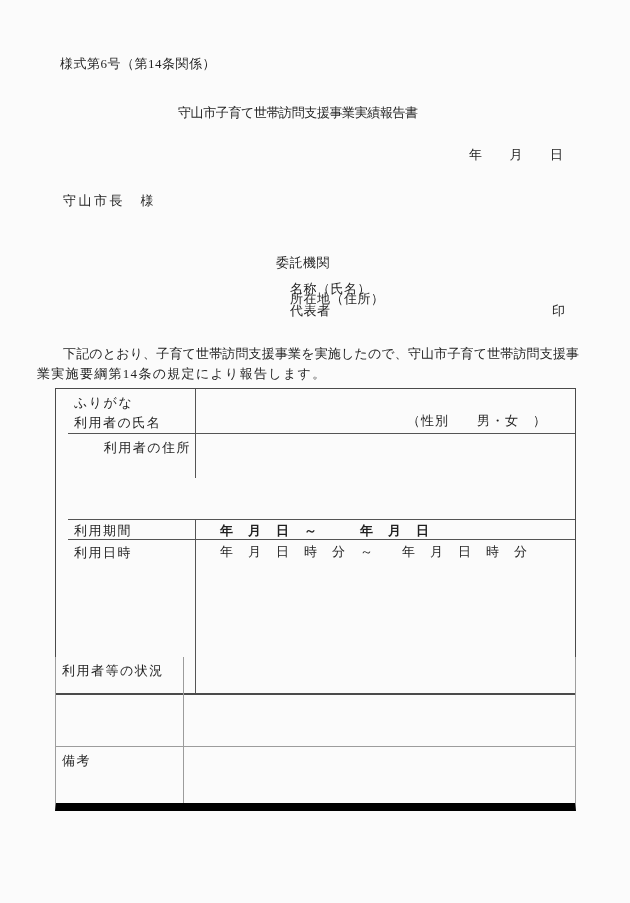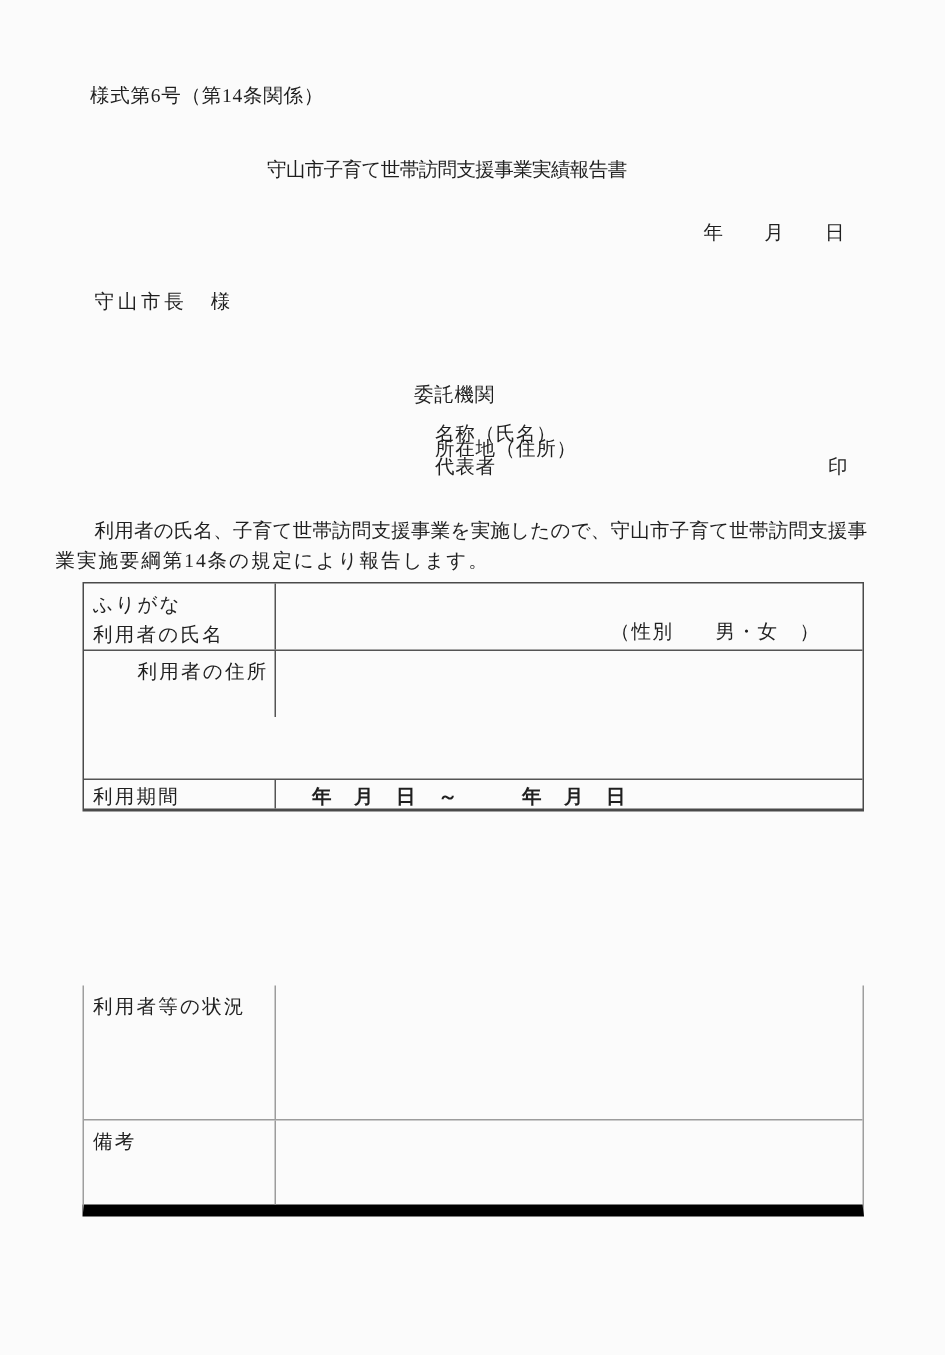--- a/index.html
+++ b/index.html
@@ -23,21 +23,21 @@
   .agency-heading { left:276px; top:234px; letter-spacing:0.5px;margin-top:20px; }
   .agency-address { left:290px; top:257px; letter-spacing:0.5px;margin-top:33px; }
   .agency-name    { left:290px; top:280px; letter-spacing:0.5px; }
   .agency-rep     { left:290px; top:302px; letter-spacing:0.5px; }
   .seal           { left:552px; top:302px; }
 
   .body-line1 { left:37px; top:345px; letter-spacing:0.15px; text-indent:26px; }
   .body-line2 { left:37px; top:365px; letter-spacing:1.3px; }
 
   .tbl { position:absolute; left:55px; width:521px; box-sizing:border-box; }
-  .tbl-top    { top:388px; border:1px solid #4a4a4a; border-bottom-width:2px; }
+  .tbl-top    { top:388px; border:1px solid #4a4a4a; border-bottom-width:2px;padding-left:12px; }
   .tbl-bottom { top:657px; border:1px solid #9e9e9e; border-top:none; border-bottom:8px solid #000000; }
 
   .row { display:flex; box-sizing:border-box; }
   .tbl-top    .row + .row { border-top:1px solid #545454; }
   .tbl-bottom .row + .row { border-top:1px solid #9c9c9c; }
 
   .lbl {
     width:128px; box-sizing:border-box; flex:0 0 128px;
     padding:4px 4px 0 6px; letter-spacing:1.5px; line-height:20px;
   }
@@ -71,21 +71,21 @@
   <div class="abs date-line">年　　月　　日</div>
 
   <div class="abs recipient">守山市長　様</div>
 
   <div class="abs agency-heading">委託機関</div>
   <div class="abs agency-address">所在地（住所）</div>
   <div class="abs agency-name">名称（氏名）</div>
   <div class="abs agency-rep">代表者</div>
   <div class="abs seal">印</div>
 
-  <div class="abs body-line1">利用者の氏名、子育て世帯訪問支援事業を実施したので、守山市子育て世帯訪問支援事</div>
+  <div class="abs body-line1">下記のとおり、子育て世帯訪問支援事業を実施したので、守山市子育て世帯訪問支援事</div>
   <div class="abs body-line2">業実施要綱第14条の規定により報告します。</div>
 
   <div class="tbl tbl-top">
 
     <div class="row r1">
       <div class="lbl">
         <div>ふりがな</div>
         <div>利用者の氏名</div>
       </div>
       <div class="val">
@@ -95,20 +95,24 @@
 
     <div class="row r2">
       <div class="lbl">利用者の住所</div>
     </div>
 
     <div class="row r3">
       <div class="lbl lbl-tight">利用期間</div>
       <div class="val val-period">年　月　日　～　　　年　月　日</div>
     </div>
 
+    <div class="row r4">
+      <div class="lbl lbl-mid">利用日時</div>
+      <div class="val val-dtime">年　月　日　時　分　～　　年　月　日　時　分</div>
+    </div>
 
   </div>
 
   <div class="tbl tbl-bottom">
 
     <div class="row r5">
       <div class="lbl">利用者等の状況</div>
       <div class="val"></div>
     </div>
 

